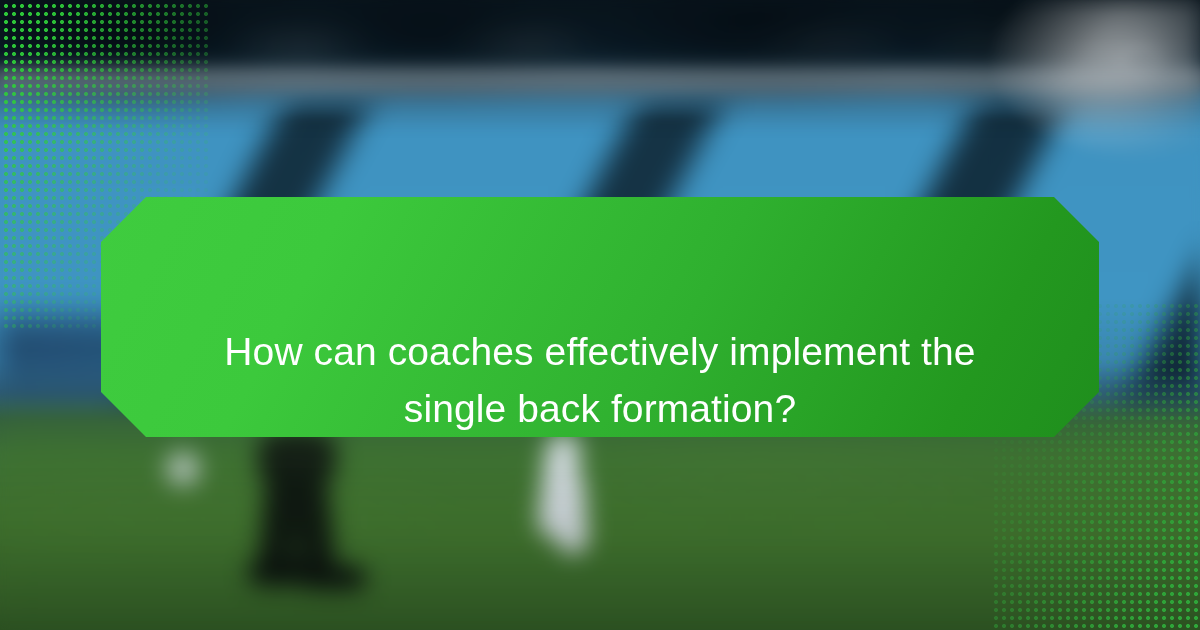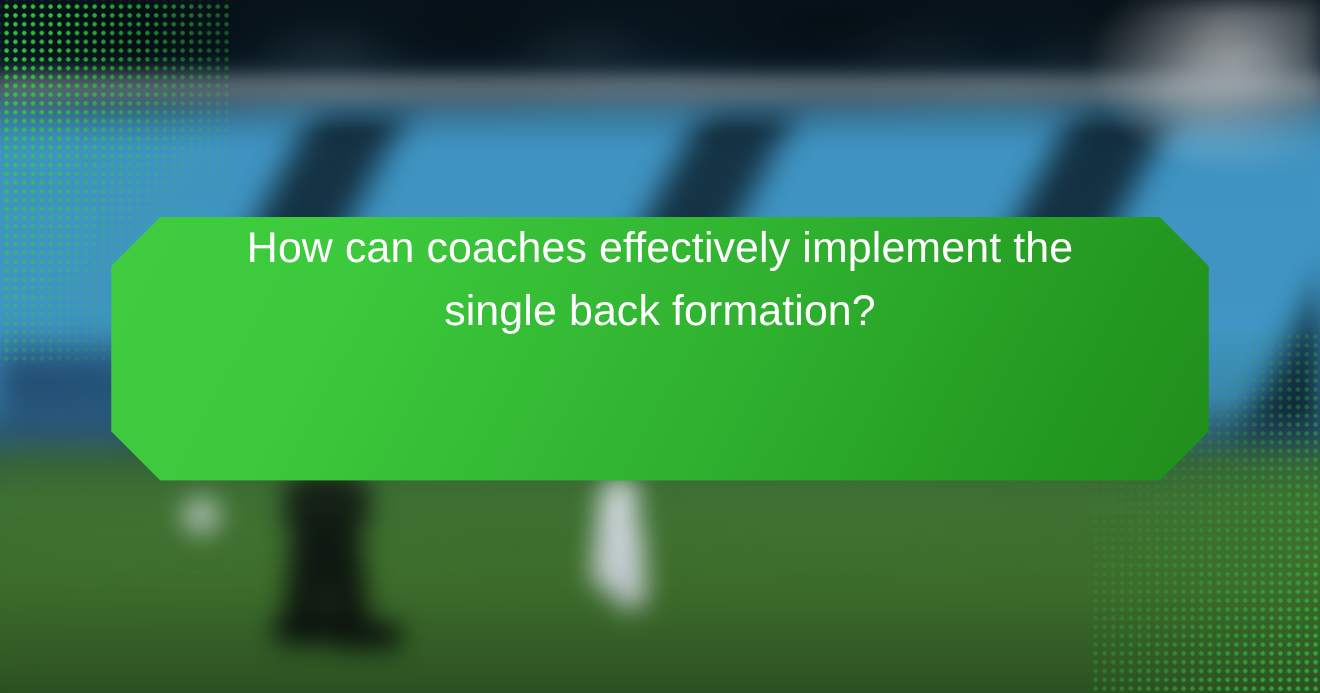--- a/index.html
+++ b/index.html
@@ -193,21 +193,21 @@
       45px 0,
       calc(100% - 45px) 0,
       100% 45px,
       100% calc(100% - 45px),
       calc(100% - 45px) 100%,
       45px 100%,
       0 calc(100% - 45px),
       0 45px
     );
     display: flex;
-    align-items: flex-start;
+    align-items: flex-end;
     justify-content: center;
     box-sizing: border-box;
     padding: 0 70px;
   }
 
   #question-text {
     margin: 0;
     color: #ffffff;
     font-size: 39px;
     font-weight: 400;

